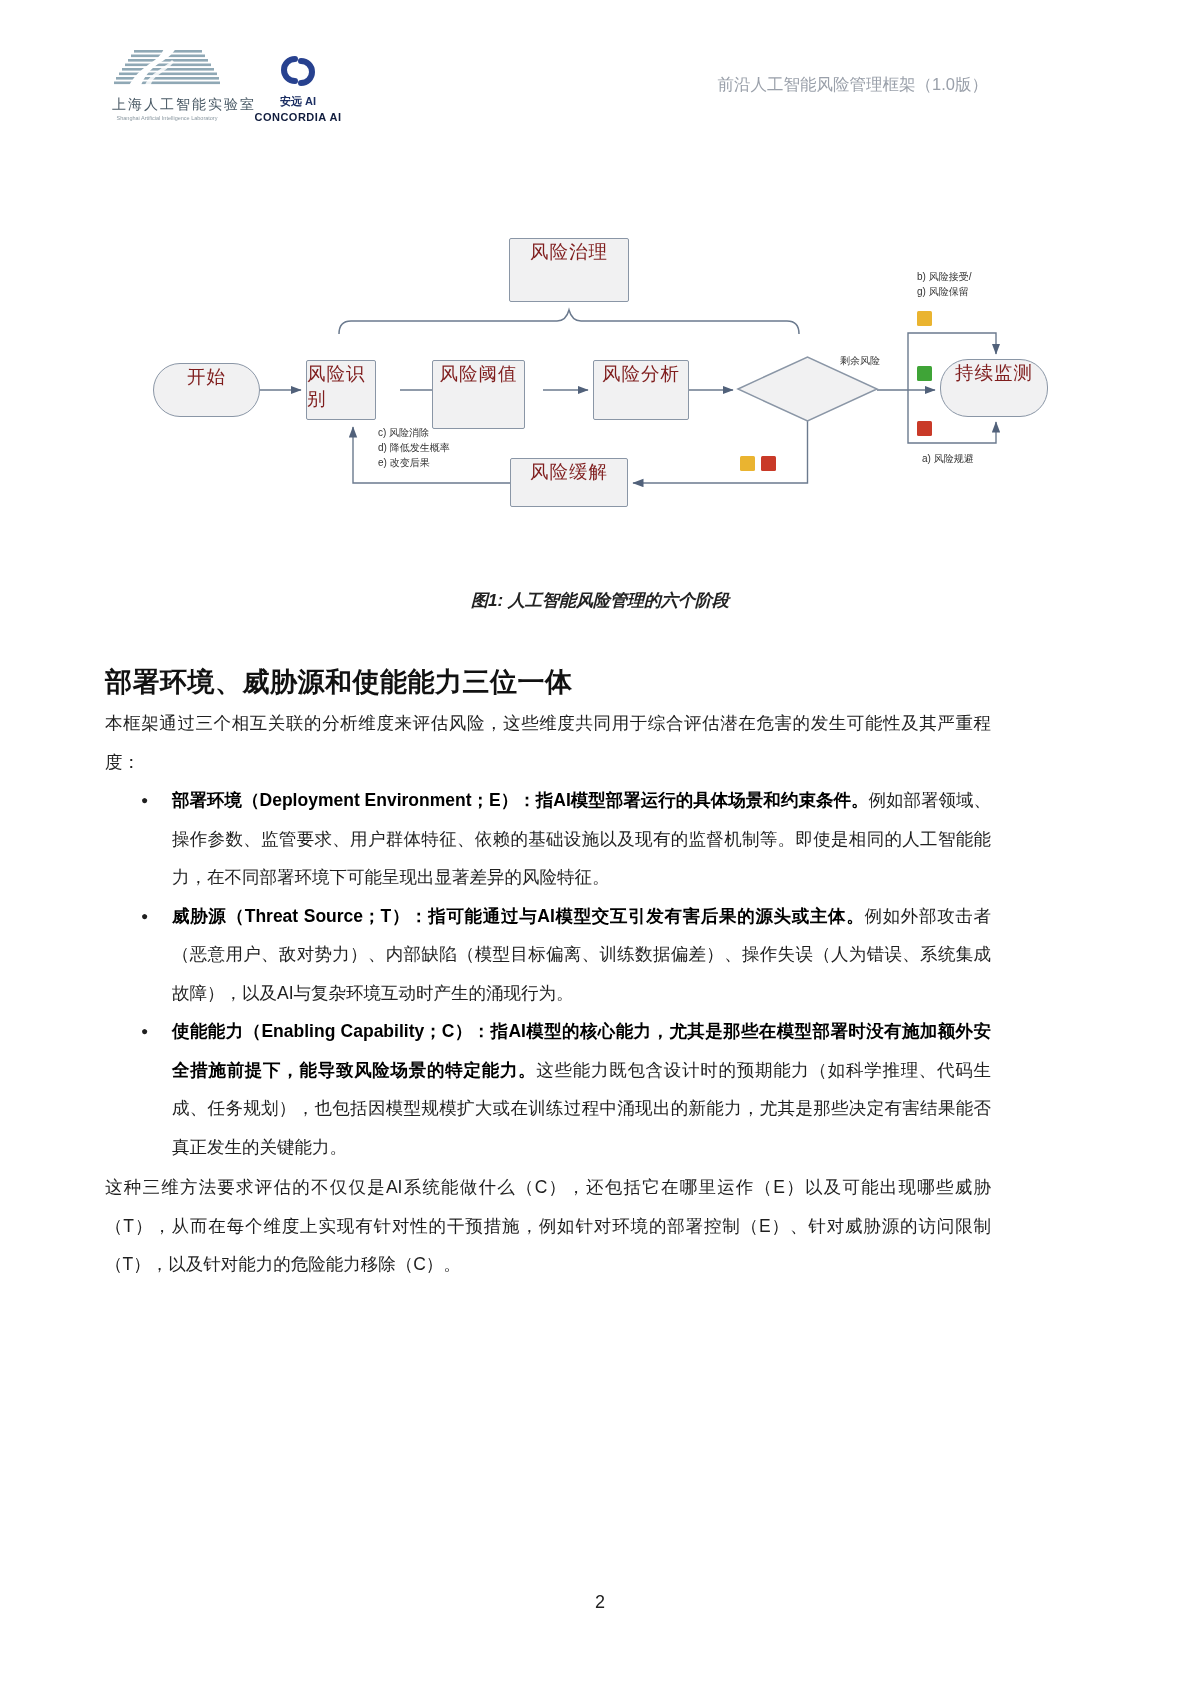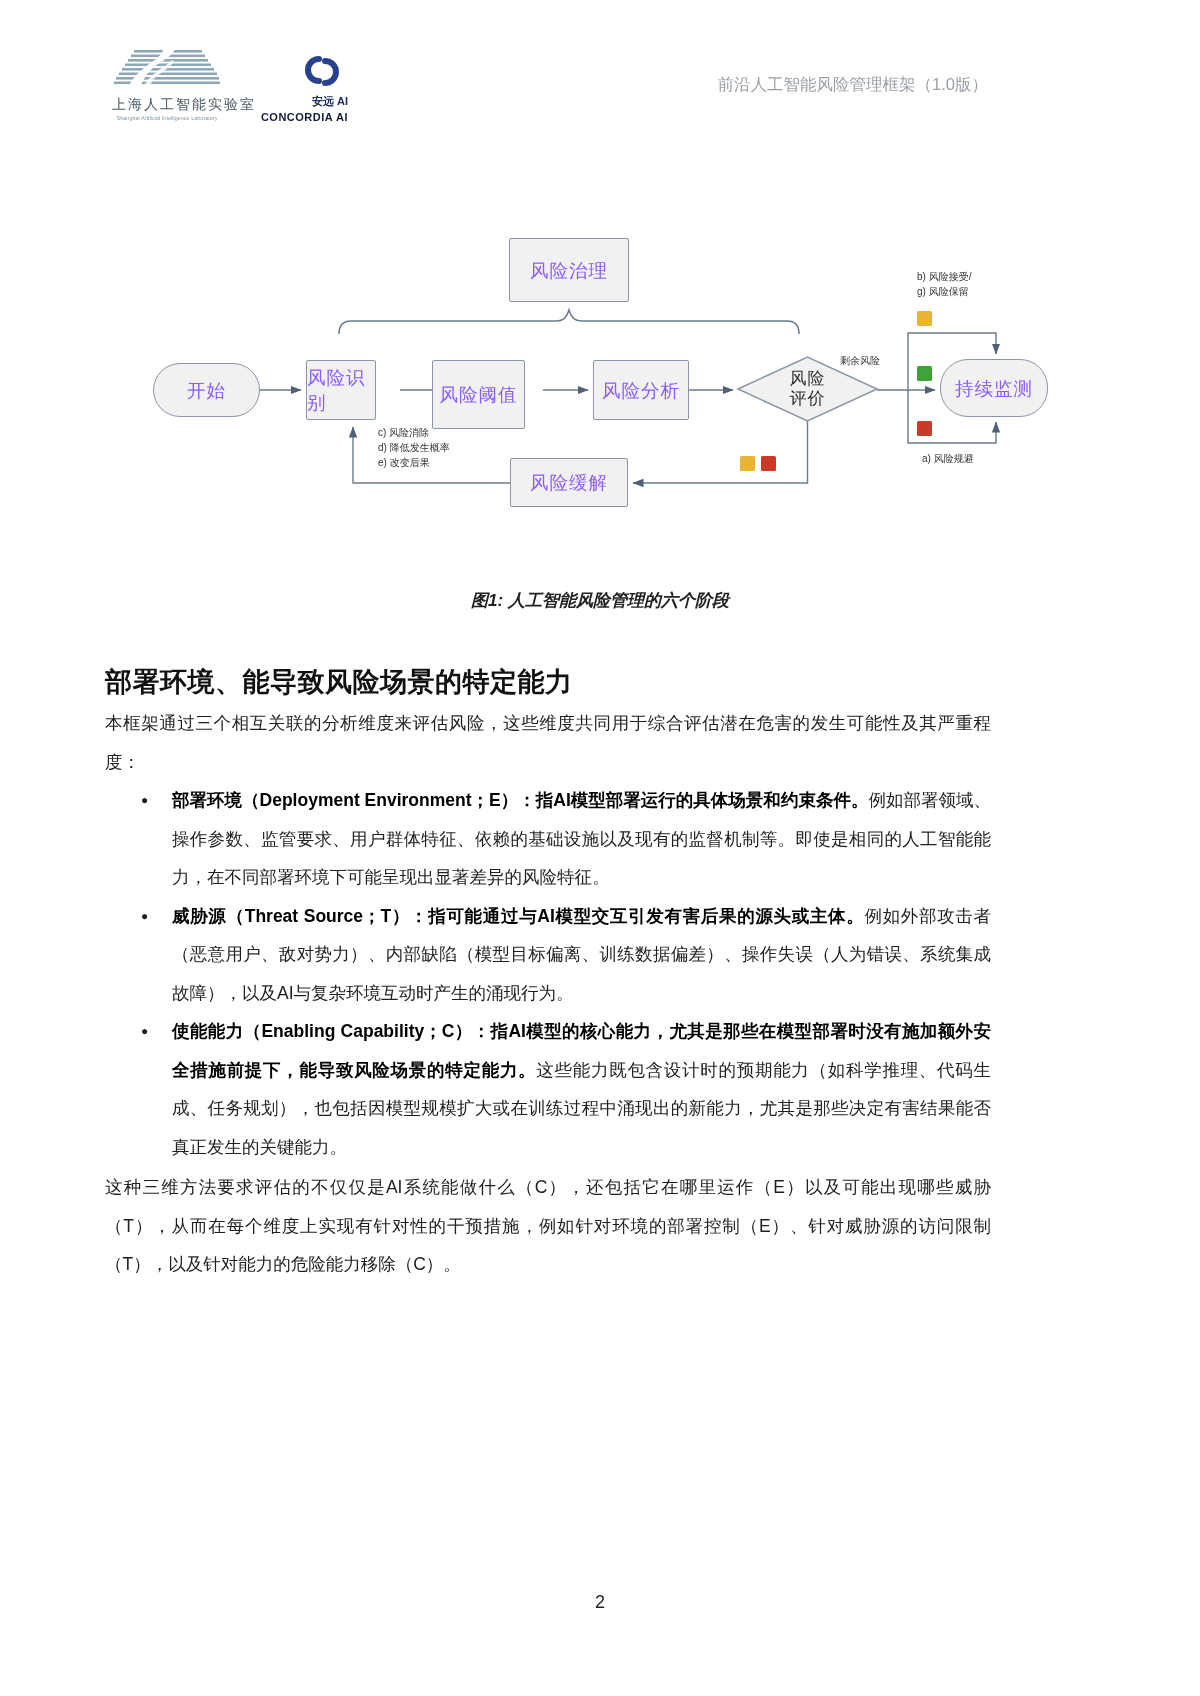--- a/index.html
+++ b/index.html
@@ -6,29 +6,29 @@
   body{
     width:1200px;height:1696px;position:relative;background:#ffffff;
     font-family:"Liberation Sans","DejaVu Sans",sans-serif;color:#1f1f1f;
     overflow:hidden;
   }
   
   .hdr-logos{position:absolute;left:112px;top:48px;display:flex;align-items:flex-start;gap:26px;}
   .lab-logo{width:110px;text-align:center;}
   .lab-logo .cn{font-size:14px;letter-spacing:2px;color:#4a5a66;margin-top:4px;white-space:nowrap;}
   .lab-logo .en{font-size:5.5px;color:#8b98a1;margin-top:1px;white-space:nowrap;}
-  .cc-logo{width:100px;text-align:right;padding-top:6px;}
+  .cc-logo{width:100px;text-align:center;padding-top:6px;}
   .cc-logo .cn{font-size:11px;color:#1c2f63;font-weight:bold;margin-top:2px;white-space:nowrap;}
   .cc-logo .en{font-size:11px;color:#101c3d;font-weight:bold;letter-spacing:0.5px;margin-top:2px;white-space:nowrap;}
   .doc-title{position:absolute;right:212px;top:74px;font-size:16.5px;color:#9aa0aa;}
   
   .fig{position:absolute;left:120px;top:140px;width:880px;height:375px;}
   .fig svg.wires{position:absolute;left:0;top:0;}
   .node{position:absolute;background:#f1f1f2;border:1.4px solid #8a96a6;border-radius:2px;
-        display:flex;align-items:center;justify-content:center;font-size:18.5px;color:#8b5cf6;
+        display:flex;align-items:flex-start;justify-content:center;font-size:18.5px;color:#7f1d1d;
         letter-spacing:1px;box-sizing:border-box;}
   .stadium{border-radius:28px;}
   .dmd-text{position:absolute;display:flex;flex-direction:column;align-items:center;justify-content:center;
         font-size:17px;line-height:20px;color:#2d2d2d;letter-spacing:1px;}
   .fig-label{position:absolute;font-size:10px;color:#333;line-height:15px;white-space:nowrap;}
   .swatch{position:absolute;width:15px;height:15px;border-radius:1.5px;}
   .caption{position:absolute;left:0;top:560px;width:1200px;text-align:center;
         font-style:italic;font-weight:600;font-size:17px;color:#222;margin-top:29px;}
   
   .heading{position:absolute;left:105px;top:646px;font-size:27px;font-weight:700;color:#111;letter-spacing:0.5px;}
@@ -113,24 +113,20 @@
   </div>
   <div class="node" style="left:186px;top:220px;width:70px;height:60px;">
     <span>风险识别</span>
   </div>
   <div class="node" style="left:312px;top:220px;width:93px;height:69px;">
     <span>风险阈值</span>
   </div>
   <div class="node" style="left:473px;top:220px;width:96px;height:60px;">
     <span>风险分析</span>
   </div>
-  <div class="dmd-text" style="left:618px;top:215px;width:139px;height:68px;">
-    <span>风险</span>
-    <span>评价</span>
-  </div>
   <div class="node stadium" style="left:820px;top:219px;width:108px;height:58px;">
     <span>持续监测</span>
   </div>
   <div class="node" style="left:390px;top:318px;width:118px;height:49px;">
     <span>风险缓解</span>
   </div>
 
   <div class="fig-label" style="left:720px;top:213px;">剩余风险</div>
   <div class="fig-label" style="left:797px;top:129px;">
     <div>b) 风险接受/</div>
@@ -145,21 +141,21 @@
 
   <div class="swatch" style="left: 797px; top: 171px; background: rgb(234, 180, 48);"></div>
   <div class="swatch" style="left: 797px; top: 226px; background: rgb(63, 164, 55);"></div>
   <div class="swatch" style="left: 797px; top: 281px; background: rgb(201, 58, 40);"></div>
   <div class="swatch" style="left: 620px; top: 316px; background: rgb(234, 180, 48);"></div>
   <div class="swatch" style="left: 641px; top: 316px; background: rgb(201, 58, 40);"></div>
 </div>
 
 <div class="caption">图1: 人工智能风险管理的六个阶段</div>
 
-<h1 class="heading">部署环境、能导致风险场景的特定能力</h1>
+<h1 class="heading">部署环境、威胁源和使能能力三位一体</h1>
 
 <div class="bodyblock intro">本框架通过三个相互关联的分析维度来评估风险，这些维度共同用于综合评估潜在危害的发生可能性及其严重程度：</div>
 
 <div class="bodyblock bullets">
   <div class="bullet">
     <span class="dot">●</span>
     <b>部署环境（Deployment Environment；E）：指AI模型部署运行的具体场景和约束条件。</b><span>例如部署领域、操作参数、监管要求、用户群体特征、依赖的基础设施以及现有的监督机制等。即使是相同的人工智能能力，在不同部署环境下可能呈现出显著差异的风险特征。</span>
   </div>
   <div class="bullet">
     <span class="dot">●</span>

